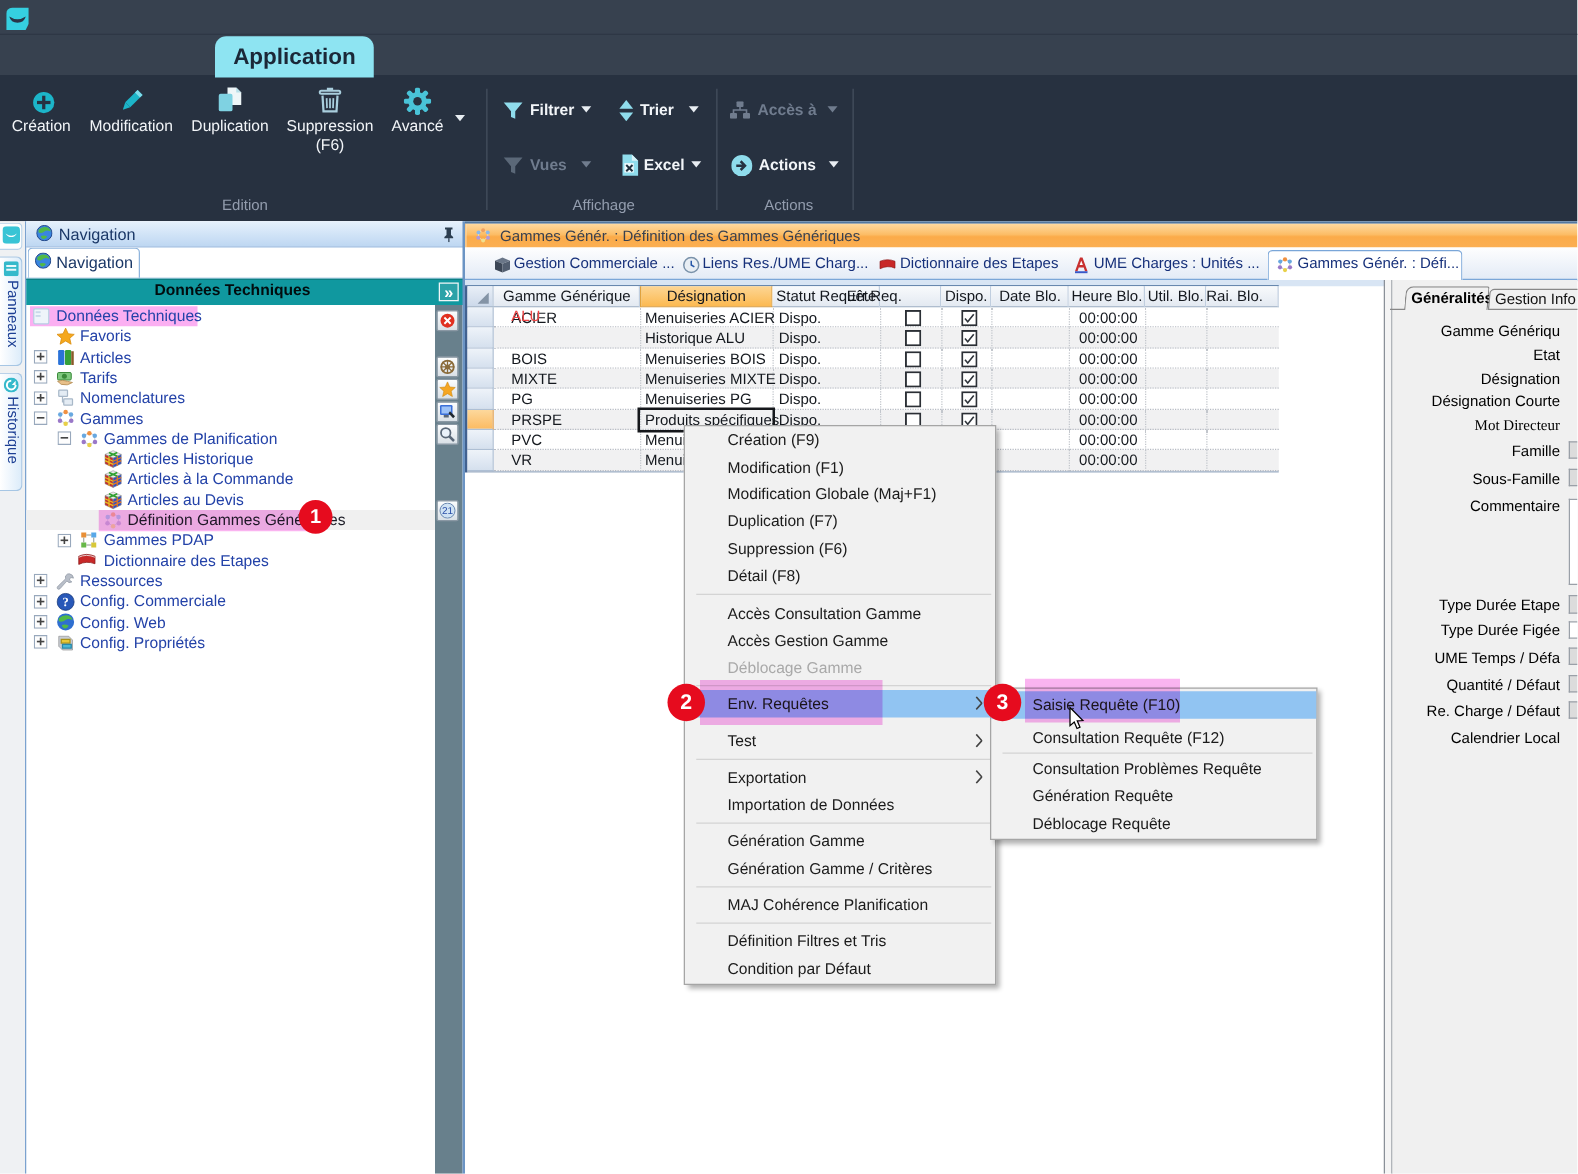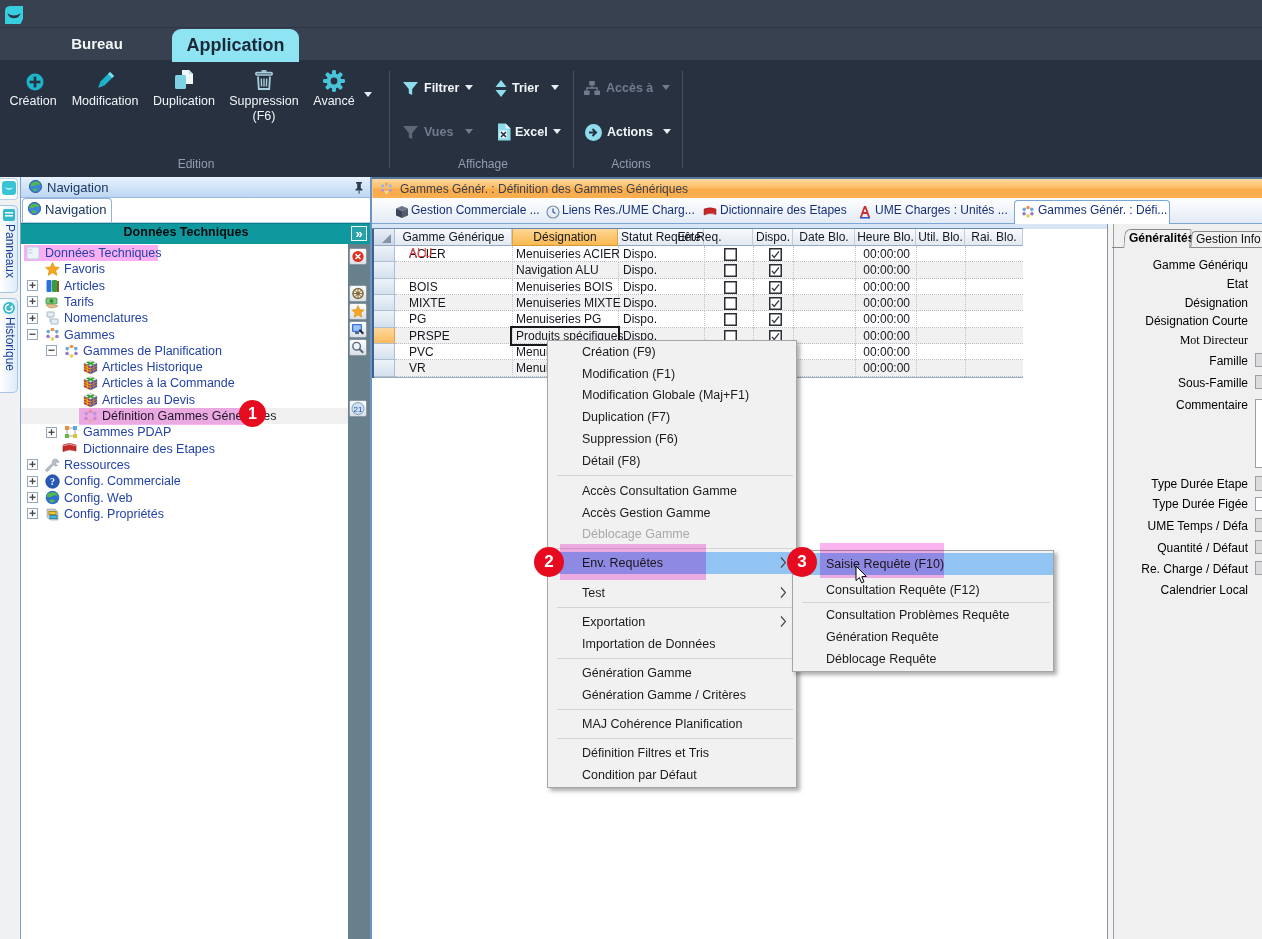--- a/index.html
+++ b/index.html
@@ -9,21 +9,20 @@
 </style></head><body>
 <div id="app">
 
 <div class="abs" style="left:0;top:0;width:1262px;height:28px;background:#37414f;border-bottom:1px solid #2e3745;"></div>
 <div class="abs" style="left:0;top:28px;width:1262px;height:32px;background:#37414f;"></div>
 <div class="abs" style="left:0;top:60px;width:1262px;height:117px;background:#273140;"></div>
 <svg class="abs" style="left:5px;top:6px" width="18" height="18" viewBox="0 0 18 18">
  <path d="M5 0 L18 0 L18 13 L15.5 18 L0 18 L0 5 Q0 0.5 5 0 Z" fill="#35cfe0"></path>
  <path d="M2.4 7.2 Q9 11.6 15.6 7.2 Q14.2 12.2 9 12.2 Q3.8 12.2 2.4 7.2 Z" fill="#2a3547"></path>
 </svg>
-<div class="tx" style="left:17px;top:28px;width:160px;height:32px;line-height:32px;text-align:center;color:#f4f6f8;font-size:15px;font-weight:bold;">Bureau</div>
 
 <div class="abs" style="left:172px;top:29px;width:127px;height:33px;background:#8ee4f2;border-radius:9px 9px 0 0;"></div>
 <div class="tx" style="left:172px;top:29px;width:127px;height:33px;line-height:32px;text-align:center;color:#1b2838;font-size:18px;font-weight:bold;">Application</div>
 <div class="abs" style="left:389px;top:71px;width:1px;height:97px;background:#46505f;"></div>
 <div class="abs" style="left:573px;top:71px;width:1px;height:97px;background:#46505f;"></div>
 <div class="abs" style="left:682px;top:71px;width:1px;height:97px;background:#46505f;"></div>
 <div class="tx" style="left:136px;top:157px;width:120px;text-align:center;color:#939dae;font-size:12px;">Edition</div>
 <div class="tx" style="left:423px;top:157px;width:120px;text-align:center;color:#939dae;font-size:12px;">Affichage</div>
 <div class="tx" style="left:581px;top:157px;width:100px;text-align:center;color:#939dae;font-size:12px;">Actions</div>
 <svg class="abs" style="left:26px;top:73px" width="18" height="18">
@@ -428,21 +427,21 @@
 <div class="tx" style="left:675px;top:229px;width:49px;height:17px;line-height:17px;text-align:center;color:#14181e;font-size:12px;">Err.Req.</div>
 <div class="abs" style="left:753px;top:229px;width:40px;height:17px;background:linear-gradient(180deg,#f8fafc,#e3e9f1);border-right:1px solid #c0cedf;border-bottom:1px solid #96a9c0;"></div>
 <div class="tx" style="left:753px;top:229px;width:40px;height:17px;line-height:17px;text-align:center;color:#14181e;font-size:12px;">Dispo.</div>
 <div class="abs" style="left:793px;top:229px;width:62px;height:17px;background:linear-gradient(180deg,#f8fafc,#e3e9f1);border-right:1px solid #c0cedf;border-bottom:1px solid #96a9c0;"></div>
 <div class="tx" style="left:793px;top:229px;width:62px;height:17px;line-height:17px;text-align:center;color:#14181e;font-size:12px;">Date Blo.</div>
 <div class="abs" style="left:855px;top:229px;width:61px;height:17px;background:linear-gradient(180deg,#f8fafc,#e3e9f1);border-right:1px solid #c0cedf;border-bottom:1px solid #96a9c0;"></div>
 <div class="tx" style="left:855px;top:229px;width:61px;height:17px;line-height:17px;text-align:center;color:#14181e;font-size:12px;">Heure Blo.</div>
 <div class="abs" style="left:916px;top:229px;width:49px;height:17px;background:linear-gradient(180deg,#f8fafc,#e3e9f1);border-right:1px solid #c0cedf;border-bottom:1px solid #96a9c0;"></div>
 <div class="tx" style="left:916px;top:229px;width:49px;height:17px;line-height:17px;text-align:center;color:#14181e;font-size:12px;">Util. Blo.</div>
 <div class="abs" style="left:965px;top:229px;width:58px;height:17px;background:linear-gradient(180deg,#f8fafc,#e3e9f1);border-right:1px solid #c0cedf;border-bottom:1px solid #96a9c0;"></div>
-<div class="tx" style="left:965px;top:229px;width:58px;height:14px;line-height:17px;text-align:center;color:#14181e;font-size:12px;">Rai. Blo.</div>
+<div class="tx" style="left:965px;top:229px;width:58px;height:14px;line-height:17px;color:#14181e;font-size:12px;">Rai. Blo.</div>
 <div class="abs" style="left:395px;top:246.0px;width:628px;height:16.35px;background:#ffffff;border-bottom:1px dotted #b8bcc4;"></div>
 <div class="abs" style="left:374px;top:246.0px;width:21px;height:16.35px;background:linear-gradient(180deg,#eef3f9,#d5e0ee);border-right:1px solid #aebfd4;border-bottom:1px solid #aebfd4;"></div>
 <div class="abs" style="left:512px;top:246.0px;width:1px;height:16.35px;border-right:1px dotted #c2c6cc;"></div>
 <div class="tx" style="left:409px;top:246.0px;height:16.35px;line-height:16.35px;color:#14181e;font-size:12px;">ACIER</div>
 <div class="abs" style="left:618px;top:246.0px;width:1px;height:16.35px;border-right:1px dotted #c2c6cc;"></div>
 <div class="tx" style="left:516px;top:246.0px;height:16.35px;line-height:16.35px;color:#14181e;font-size:12px;">Menuiseries ACIER</div>
 <div class="abs" style="left:704px;top:246.0px;width:1px;height:16.35px;border-right:1px dotted #c2c6cc;"></div>
 <div class="tx" style="left:623px;top:246.0px;height:16.35px;line-height:16.35px;color:#14181e;font-size:12px;">Dispo.</div>
 <div class="abs" style="left:753px;top:246.0px;width:1px;height:16.35px;border-right:1px dotted #c2c6cc;"></div>
 <svg class="abs" style="left:724.0px;top:248.0px" width="13" height="13">
@@ -455,21 +454,21 @@
     </svg>
 <div class="abs" style="left:855px;top:246.0px;width:1px;height:16.35px;border-right:1px dotted #c2c6cc;"></div>
 <div class="abs" style="left:916px;top:246.0px;width:1px;height:16.35px;border-right:1px dotted #c2c6cc;"></div>
 <div class="tx" style="left:855px;top:246.0px;width:55px;height:16.35px;line-height:16.35px;text-align:right;color:#14181e;font-size:12px;">00:00:00</div>
 <div class="abs" style="left:965px;top:246.0px;width:1px;height:16.35px;border-right:1px dotted #c2c6cc;"></div>
 <div class="abs" style="left:395px;top:262.35px;width:628px;height:16.35px;background:#f1f1f2;border-bottom:1px dotted #b8bcc4;"></div>
 <div class="abs" style="left:374px;top:262.35px;width:21px;height:16.35px;background:linear-gradient(180deg,#eef3f9,#d5e0ee);border-right:1px solid #aebfd4;border-bottom:1px solid #aebfd4;"></div>
 <div class="abs" style="left:512px;top:262.35px;width:1px;height:16.35px;border-right:1px dotted #c2c6cc;"></div>
 <div class="tx" style="left:409px;top:245px;height:16.35px;line-height:16.35px;color:#ef4444;font-size:12px;">ALU</div>
 <div class="abs" style="left:618px;top:262.35px;width:1px;height:16.35px;border-right:1px dotted #c2c6cc;"></div>
-<div class="tx" style="left:516px;top:262.35px;height:16.35px;line-height:16.35px;color:#14181e;font-size:12px;">Navigation ALU</div>
+<div class="tx" style="left:516px;top:262.35px;height:16.35px;line-height:16.35px;color:#14181e;font-size:12px;">Historique ALU</div>
 <div class="abs" style="left:704px;top:262.35px;width:1px;height:16.35px;border-right:1px dotted #c2c6cc;"></div>
 <div class="tx" style="left:623px;top:262.35px;height:16.35px;line-height:16.35px;color:#14181e;font-size:12px;">Dispo.</div>
 <div class="abs" style="left:753px;top:262.35px;width:1px;height:16.35px;border-right:1px dotted #c2c6cc;"></div>
 <svg class="abs" style="left:724.0px;top:264.35px" width="13" height="13">
       <rect x="0.75" y="0.75" width="11.5" height="11.5" fill="#fff" stroke="#2b2f35" stroke-width="1.5"></rect>
     </svg>
 <div class="abs" style="left:793px;top:262.35px;width:1px;height:16.35px;border-right:1px dotted #c2c6cc;"></div>
 <svg class="abs" style="left:768.5px;top:264.35px" width="13" height="13">
       <rect x="0.75" y="0.75" width="11.5" height="11.5" fill="#fff" stroke="#2b2f35" stroke-width="1.5"></rect>
       <path d="M3 6.8 L5.2 9.4 L10 3.4" stroke="#30353c" stroke-width="1.3" fill="none"></path>

